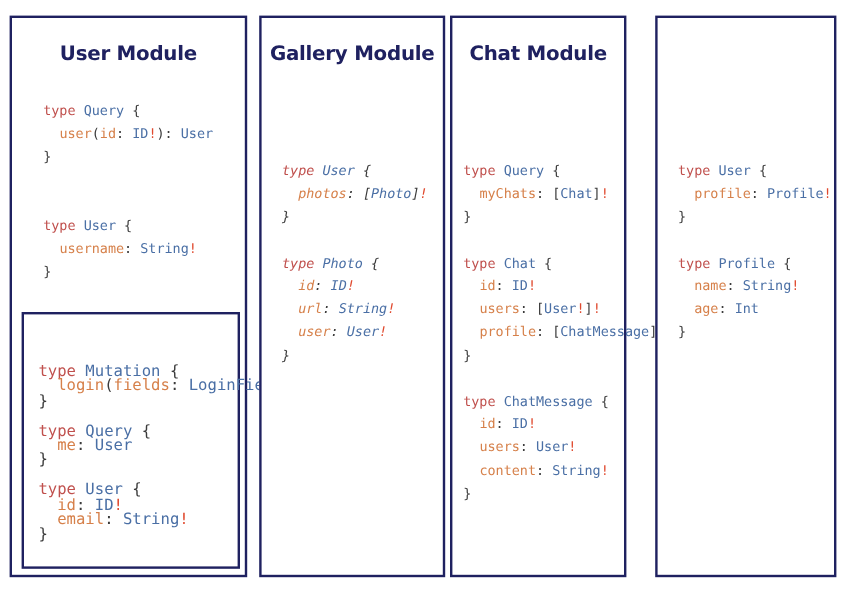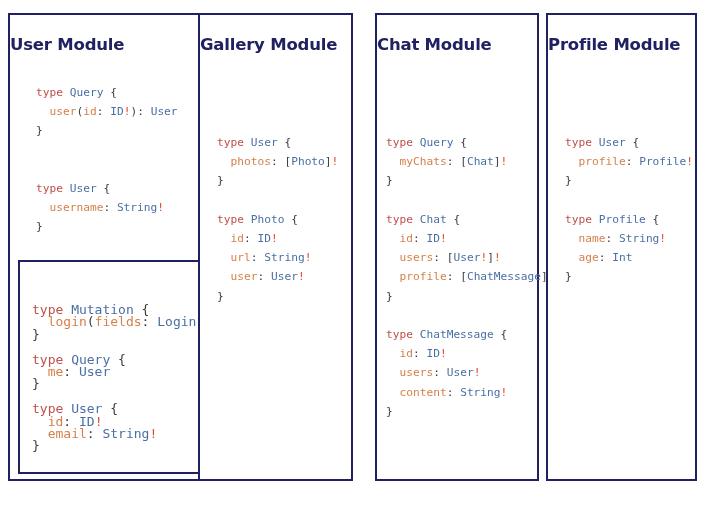--- a/index.html
+++ b/index.html
@@ -24,20 +24,21 @@
 
   .panel {
     position: absolute;
     background: #ffffff;
     border: 2px solid #1f2160;
     box-sizing: border-box;
     box-shadow: 0 0 0 1px #ffffff inset;
   }
 
   .panel-title {
+    text-align: center;
     font-weight: bold;
     color: #1f2160;
     font-family: "DejaVu Sans", sans-serif;
     letter-spacing: -0.2px;
   }
 
   .code {
     font-family: "DejaVu Sans Mono", "Liberation Mono", monospace;
     white-space: pre;
     color: #3b3b3b;
@@ -45,22 +46,22 @@
 
   
   .kw   { color: #c0504d; text-align: center; }  
   .tn   { color: #4a6fa5; }  
   .fn   { color: #d6804a; }  
   .bang { color: #e04a2f; }  
   .pu   { color: #3b3b3b; }  
 
   
   #panel-user    { left: 8px;   top: 13px; width: 198px; height: 468px; }
-  #panel-gallery { left: 198px; top: 13px; width: 155px; height: 468px; }
-  #panel-chat    { left: 375px; top: 13px; width: 164px; height: 468px; }
+  #panel-gallery { left: 216px; top: 13px; width: 155px; height: 468px; }
+  #panel-chat    { left: 375px; top: 13px; width: 147px; height: 468px; }
   #panel-profile { left: 546px; top: 13px; width: 151px; height: 468px; }
 
   #panel-auth {
     left: 8px;
     top: 245px;
     width: 182px;
     height: 214px;
     border-width: 2px;
   }
 
@@ -82,21 +83,21 @@
   .code-main {
     font-size: 11.2px;
     line-height: 19.2px;
   }
   .code-small {
     font-size: 13px;
     line-height: 12.4px;
   }
 
   #user-code    { position: absolute; left: 26px; top: 68px; }
-  #gallery-code { position: absolute; left: 17px; top: 118px; }
+  #gallery-code { position: absolute; left: 17px; top: 118px; font-style: italic; }
   #chat-code    { position: absolute; left: 9px;  top: 118px; }
   #profile-code { position: absolute; left: 17px; top: 118px; }
   #auth-code    { position: absolute; left: 12px; top: 42px; }
 </style>
 </head>
 <body>
 
 <div id="board">
 
   <div class="panel" id="panel-user">
@@ -152,21 +153,20 @@
 <span class="pu">}</span>
 
 <span class="kw">type</span> <span class="tn">ChatMessage</span> <span class="pu">{</span>
   <span class="fn">id</span><span class="pu">:</span> <span class="tn">ID</span><span class="bang">!</span>
   <span class="fn">users</span><span class="pu">:</span> <span class="tn">User</span><span class="bang">!</span>
   <span class="fn">content</span><span class="pu">:</span> <span class="tn">String</span><span class="bang">!</span>
 <span class="pu">}</span></div>
   </div>
 
   <div class="panel" id="panel-profile">
-    <div class="panel-title">Profile Module</div>
     <div class="code code-main" id="profile-code"><span class="kw">type</span> <span class="tn">User</span> <span class="pu">{</span>
   <span class="fn">profile</span><span class="pu">:</span> <span class="tn">Profile</span><span class="bang">!</span>
 <span class="pu">}</span>
 
 <span class="kw">type</span> <span class="tn">Profile</span> <span class="pu">{</span>
   <span class="fn">name</span><span class="pu">:</span> <span class="tn">String</span><span class="bang">!</span>
   <span class="fn">age</span><span class="pu">:</span> <span class="tn">Int</span>
 <span class="pu">}</span></div>
   </div>
 

